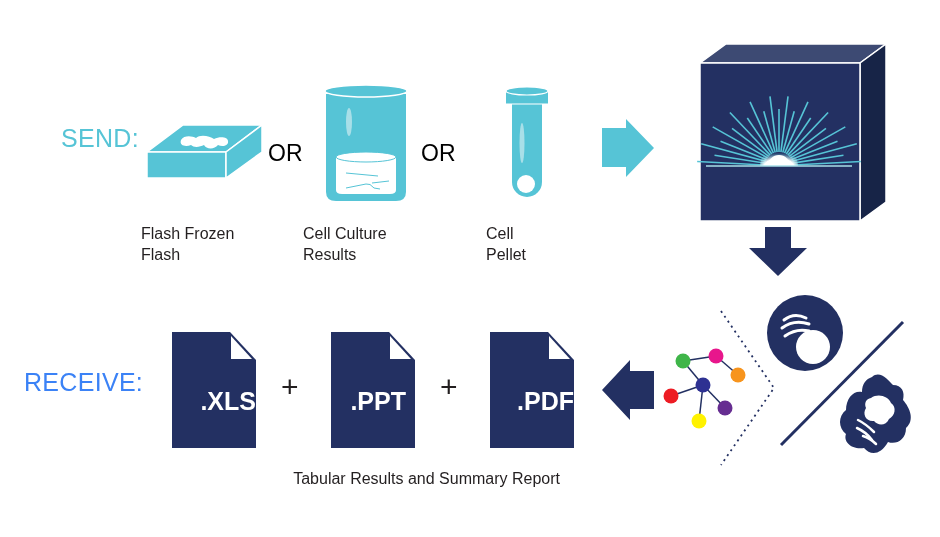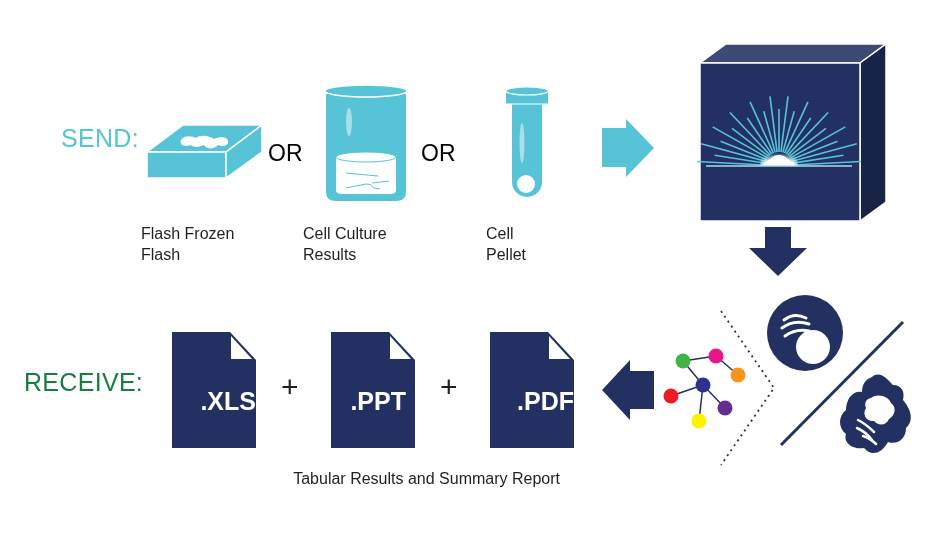--- a/index.html
+++ b/index.html
@@ -2,21 +2,21 @@
 <html><head>
 <meta charset="utf-8">
 <style>
   html, body { margin: 0; padding: 0; background: #ffffff; }
   body { width: 940px; height: 537px; position: relative; overflow: hidden;
          font-family: "Liberation Sans", "DejaVu Sans", sans-serif; }
   #stage { position: absolute; left: 0; top: 0; width: 940px; height: 537px; }
   .lbl { position: absolute; text-align: left; color: #231f20; font-size: 16px; line-height: 21px; white-space: nowrap; }
   .section-lbl { position: absolute; font-size: 25px; letter-spacing: 0.3px; }
   .send { color: #56c4d6; left: 61px; top: 124px; }
-  .receive { color: #15803d; left: 24px; top: 368px; }
+  .receive { color: #3b82f6; left: 24px; top: 368px; }
   .or { position: absolute; font-size: 23px; color: #000000; }
   .plus { position: absolute; font-size: 30px; color: #231f20; font-weight: 300; }
   .file-ext { position: absolute; color: #ffffff; font-weight: bold; font-size: 25px; text-align: right; width: 84px; }
   .footer { position: absolute; left: 200px; width: 360px; top: 470px; text-align: right; font-size: 16px; color: #231f20; }
 </style>
 </head>
 <body>
 
 <div id="stage">
 

